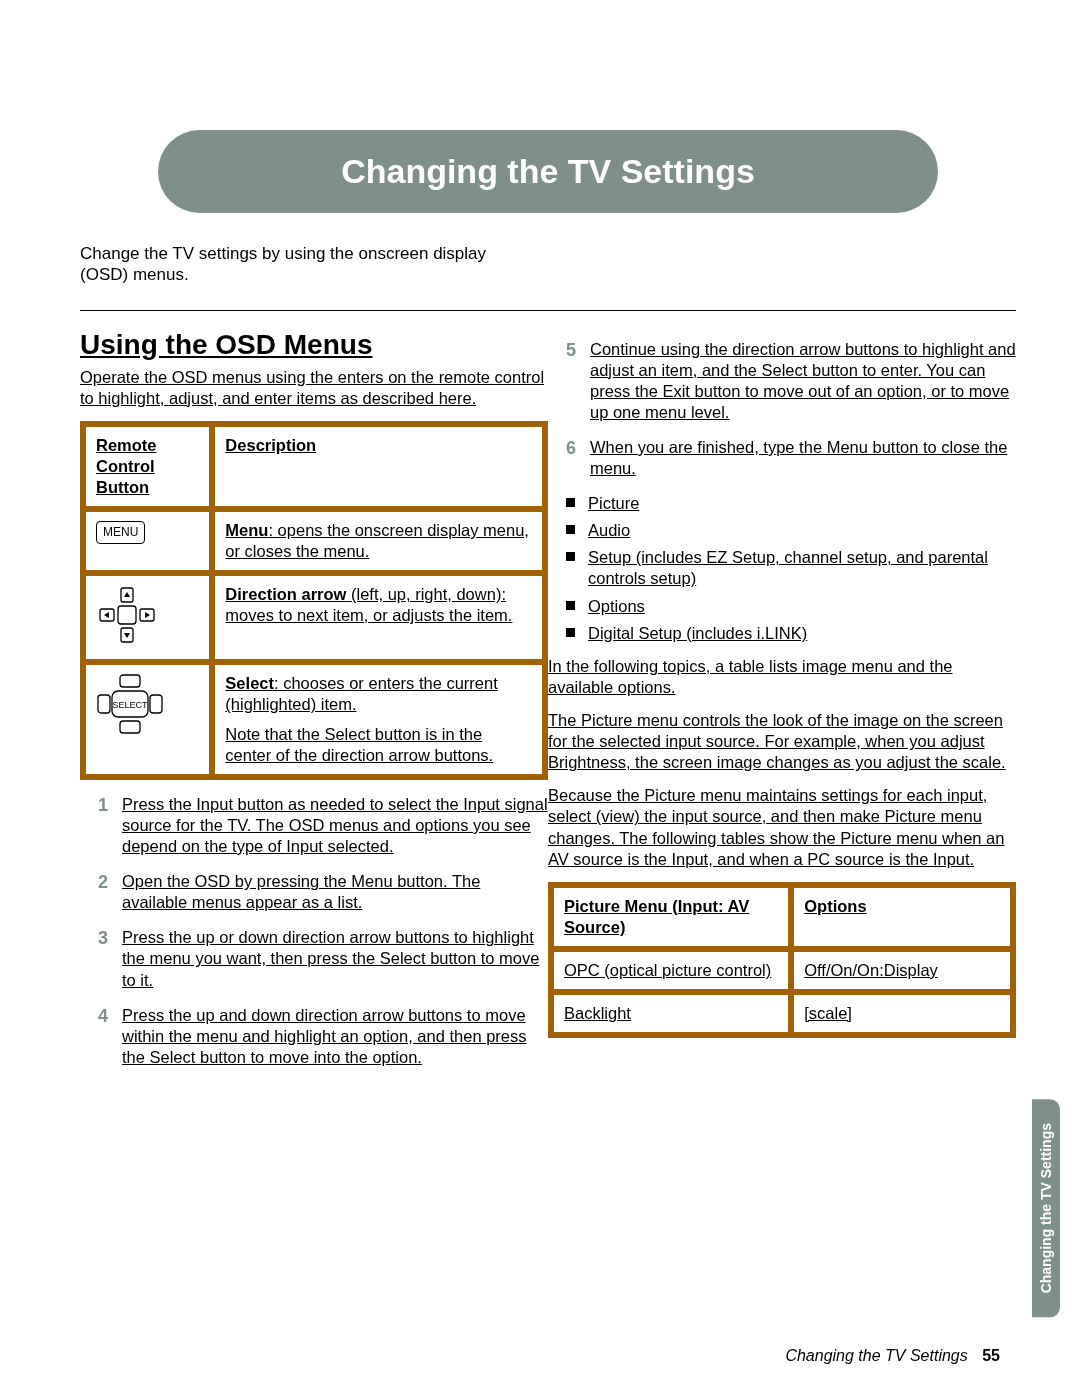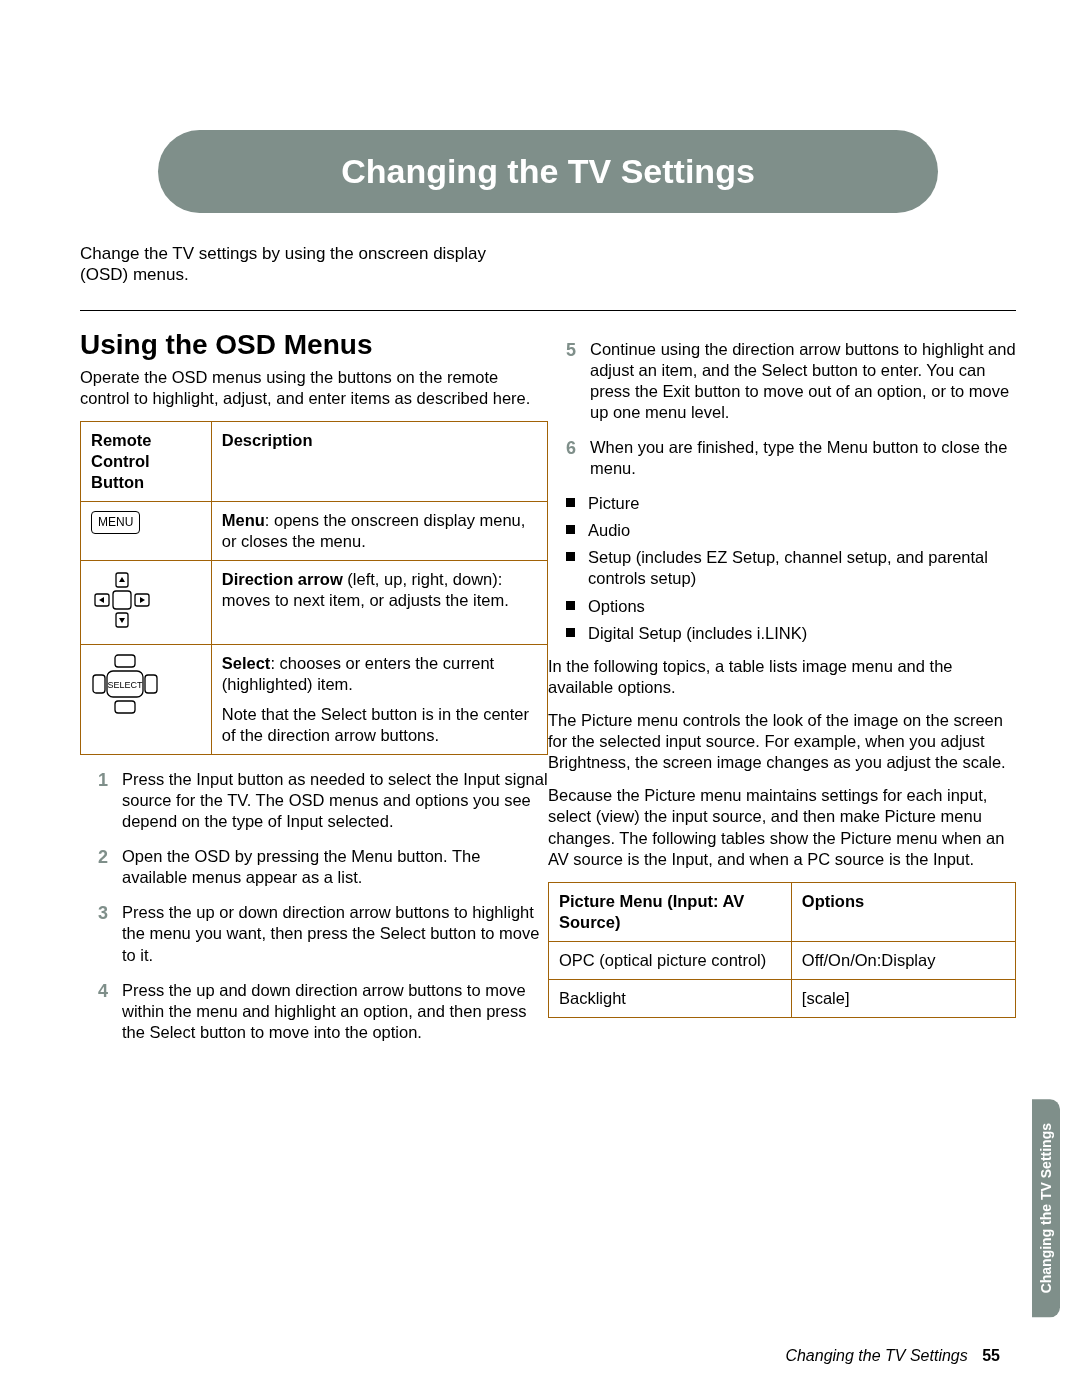--- a/index.html
+++ b/index.html
@@ -32,20 +32,21 @@
     max-width: 440px;
     margin-bottom: 24px;
   }
   hr.sep {
     border: none;
     border-top: 1px solid #000;
     margin: 8px 0 18px;
   }
   .columns {
     display: flex;
+    text-decoration: underline;
   }
   .col {
     flex: 1 1 50%;
     min-width: 0;
   }
   h2.section {
     font-weight: bold;
     font-size: 28px;
     margin: 0 0 6px 0;
   }
@@ -55,21 +56,21 @@
   }
   p {
     margin: 0 0 12px;
   }
   table.boxed {
     border-collapse: collapse;
     width: 100%;
     margin: 6px 0 14px;
   }
   table.boxed th, table.boxed td {
-    border: 1px solid #a16207;
+    border: 6px solid #a16207;
     padding: 8px 10px;
     text-align: left;
     vertical-align: top;
   }
   table.boxed th {
     font-weight: bold;
   }
   .btn-icon {
     display: inline-block;
   }
@@ -154,21 +155,21 @@
   <div class="chapter-banner">Changing the TV Settings</div>
 
   <p class="intro">Change the TV settings by using the onscreen display (OSD) menus.</p>
 
   <hr class="sep">
 
   <div class="columns">
 
     <div class="col">
       <h2 class="section">Using the OSD Menus</h2>
-      <p>Operate the OSD menus using the buttons on the remote control to highlight, adjust, and enter items as described here.</p>
+      <p>Operate the OSD menus using the enters on the remote control to highlight, adjust, and enter items as described here.</p>
 
       <table class="boxed">
         <tbody>
             <tr>
           <th style="width:28%;">Remote Control Button</th>
           <th>Description</th>
         </tr>
         <tr>
           <td>
             <span class="menu-btn">MENU</span>

